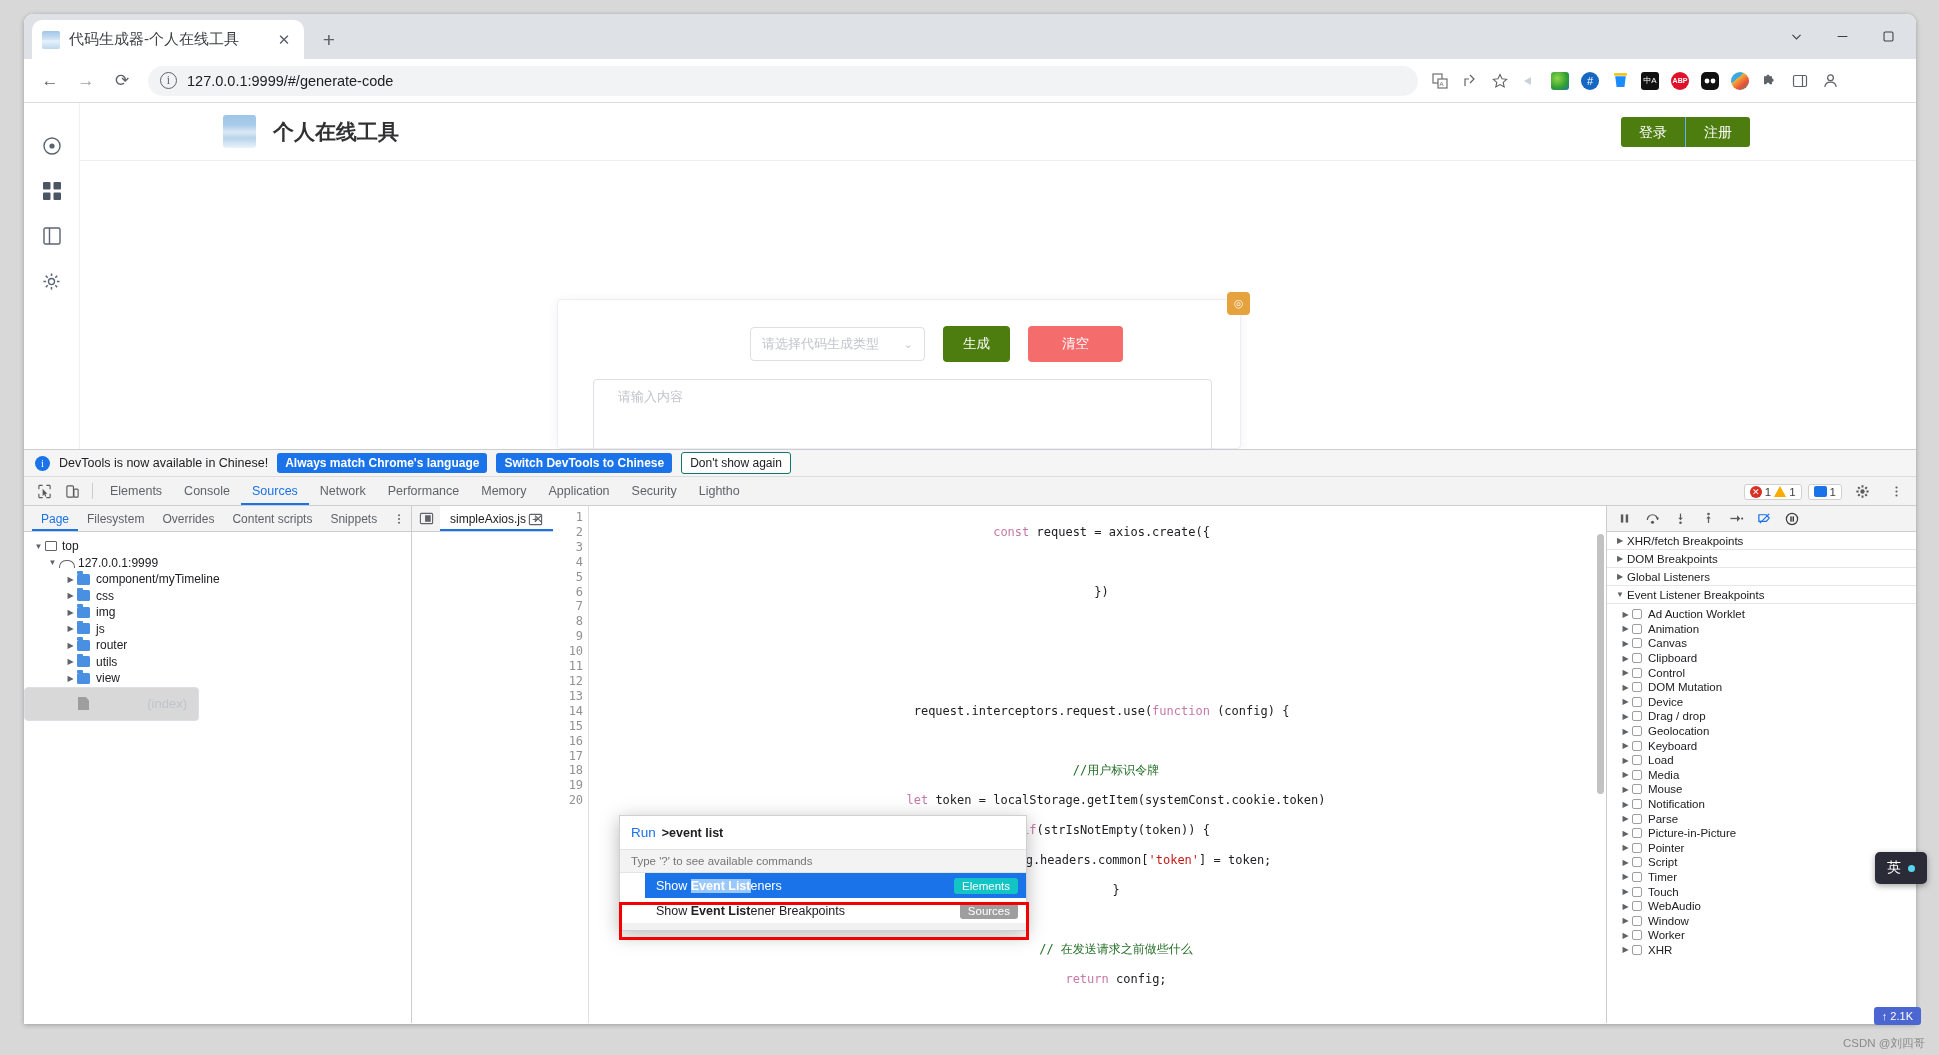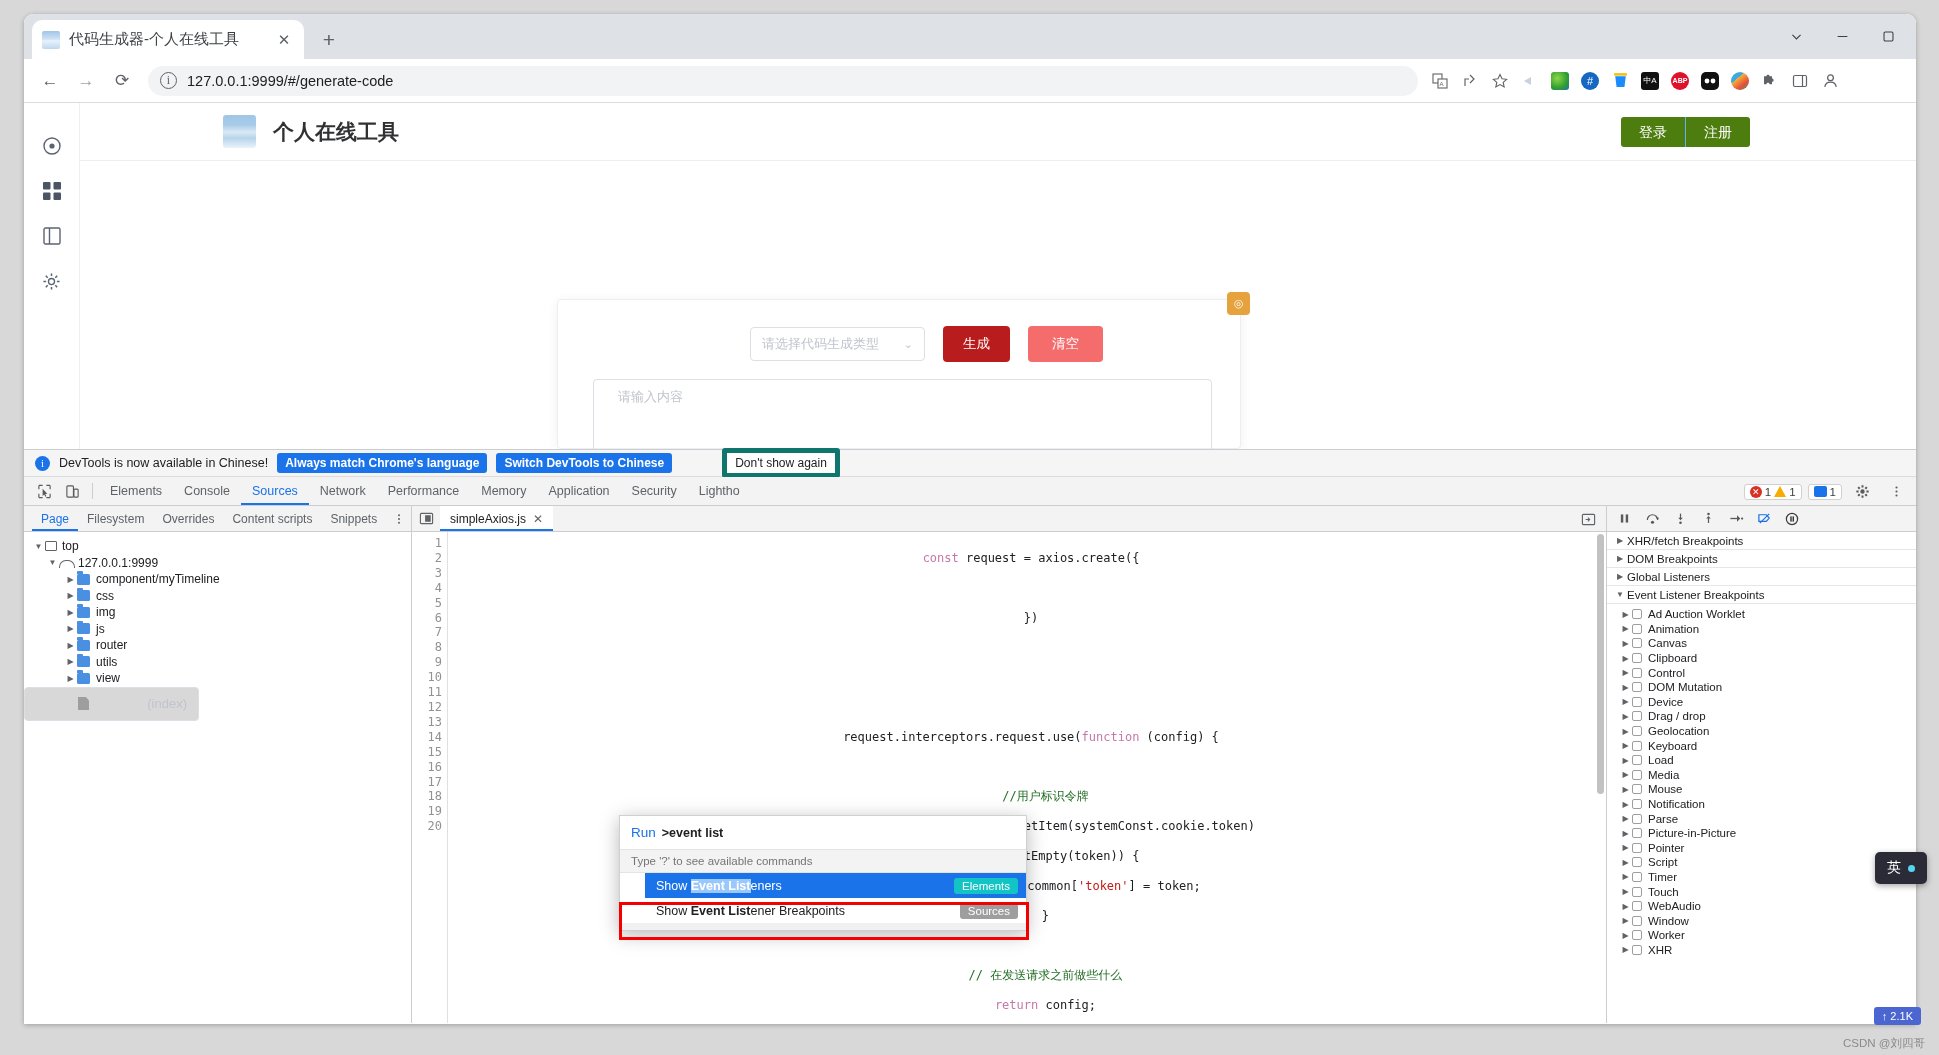--- a/index.html
+++ b/index.html
@@ -179,26 +179,26 @@
   }
   .sel {
     width: 175px; height: 32px;
     border: 1px solid #dcdfe6; border-radius: 4px;
     display: flex; align-items: center; justify-content: space-between;
     padding: 16px 11px;
     font-size: 13px; color: #c0c4cc;
   }
   .chev { color: #c0c4cc; font-size: 11px; }
   .btn-green {
-    background: #b91c1c; color: #fff;
+    background: #4d7c0f; color: #fff;
     font-size: 13.5px; padding: 9px 20px; border-radius: 4px;
   }
   .btn-red {
     background: #f56c6c; color: #fff;
-    font-size: 13.5px; padding: 9px 24px; border-radius: 4px;
+    font-size: 13.5px; padding: 9px 34px; border-radius: 4px;
   }
   .textarea {
     margin: 17px 28px 0 35px;
     height: 90px;
     border: 1px solid #dcdfe6; border-radius: 4px;
     padding: 8px 24px;
     font-size: 13px; color: #c0c4cc;
   }
 
   
@@ -225,22 +225,22 @@
     flex: 0 0 15px;
   }
   .locale-text { font-size: 12.5px; color: #202124; }
   .loc-btn-blue {
     background: #1a73e8; color: #fff;
     font-size: 12px; padding: 3px 8px; border-radius: 3px;
     font-weight: bold;
   }
   .loc-btn-plain {
     background: #fff; color: #202124;
-    border: 5px solid #0f766e; border-radius: 3px;
-    font-size: 12px; padding: 3px 8px; margin-left: 41px;
+    border: 1px solid #0f766e; border-radius: 3px;
+    font-size: 12px; padding: 3px 8px;
   }
 
   .dt-tabbar {
     height: 29px;
     background: #f3f3f3;
     border-bottom: 1px solid #cdcdcd;
     display: flex; align-items: stretch;
     padding-left: 6px;
     position: relative;
   }
@@ -358,21 +358,21 @@
   }
   .ic-file {
     width: 11px; height: 13px; flex: 0 0 11px;
     background: #9e9e9e; margin-right: 6px;
     clip-path: polygon(0 0, 72% 0, 100% 26%, 100% 100%, 0 100%);
   }
 
   
   .edit-pane {
     flex: 1;
-    display: flex; flex-direction: column;
+    display: flex; flex-direction: row;
     min-width: 0;
     position: relative;
   }
   .edit-tabbar {
     height: 26px;
     background: #f3f3f3;
     border-bottom: 1px solid #cdcdcd;
     display: flex; align-items: stretch;
     position: relative;
   }

